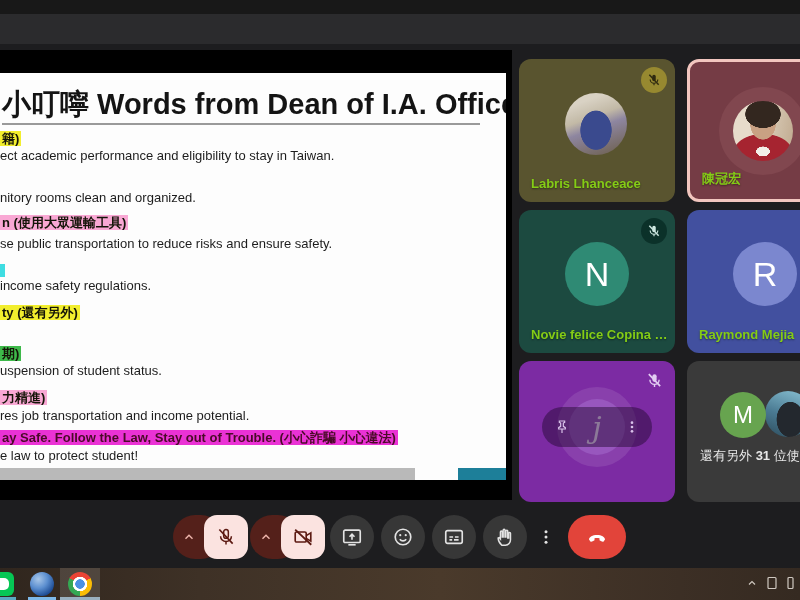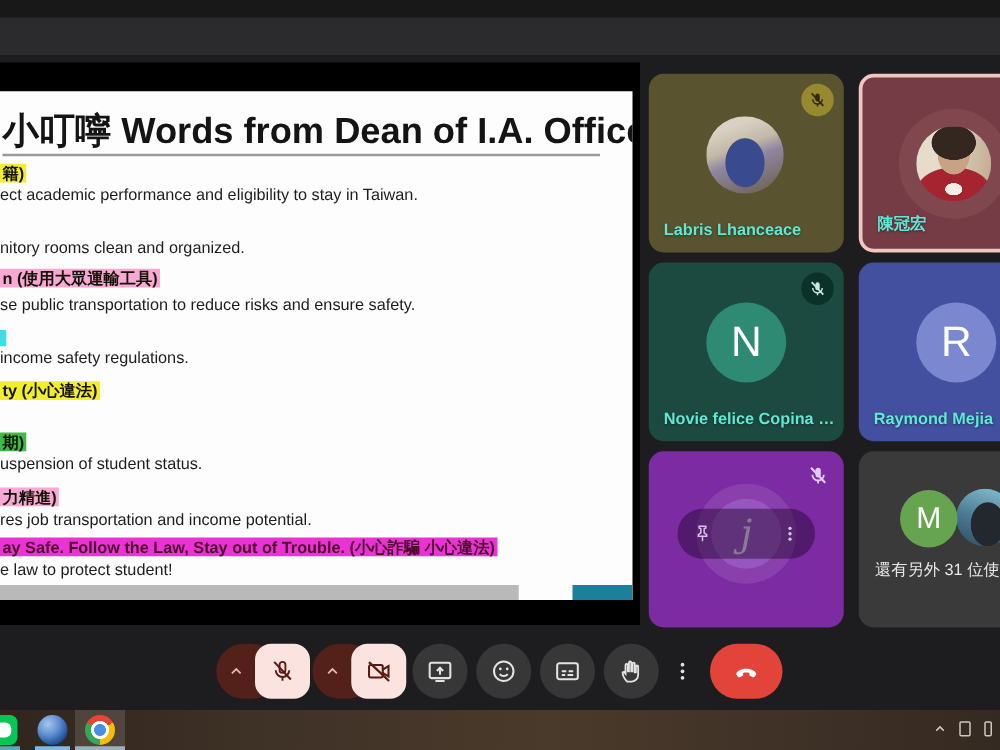--- a/index.html
+++ b/index.html
@@ -21,21 +21,21 @@
   .hl-yellow    { background:#f2ee2e; }
   .hl-cyan      { background:#f9a8d4; }
   .hl-green     { background:#3eb94a; }
   .hl-magenta   { background:#ea32d5; color:#4a0a28; }
   .frag         { position:absolute; left:0; width:5px; height:13px; background:#3fdde2; }
   .bar-gray     { position:absolute; left:0; top:395px; width:415px; height:12px; background:#b9b9b9; }
   .bar-teal     { position:absolute; left:458px; top:395px; width:48px; height:13px; background:#1d7f99; }
 
   
   .tile { position:absolute; width:156px; height:143px; border-radius:12px; overflow:hidden; }
-  .tile .name { position:absolute; left:12px; bottom:11px; font-size:13px; font-weight:700; color:#5eead4; text-shadow:0 1px 2px rgba(0,0,0,.45); white-space:nowrap; }
+  .tile .name { position:absolute; left:12px; bottom:11px; font-size:13px; font-weight:700; color:#84cc16; text-shadow:0 1px 2px rgba(0,0,0,.45); white-space:nowrap; }
   .t-labris { left:519px; top:59px;  background:#59542f; }
   .t-chen   { left:687px; top:59px;  background:#753c45; border:3px solid #f2c6bf; }
   .t-novie  { left:519px; top:210px; background:#1c4a40; }
   .t-ray    { left:687px; top:210px; background:#42509f; }
   .t-janna  { left:519px; top:361px; background:#7c2ba3; height:141px; }
   .t-more   { left:687px; top:361px; background:#3a3a3a; height:141px; }
 
   .avatar-photo { position:absolute; border-radius:50%; }
   .av-labris { left:46px; top:34px; width:62px; height:62px;
     background:
@@ -68,21 +68,21 @@
              background:rgba(28,6,42,.45); display:flex; align-items:center; justify-content:space-between; padding:0 12px; }
 
   
   .av-m    { position:absolute; left:33px; top:31px; width:46px; height:46px; border-radius:50%; background:#67a44f;
              display:flex; align-items:center; justify-content:center; font-size:24px; color:#fff; z-index:2; }
   .av-photo2 { position:absolute; left:78px; top:30px; width:46px; height:46px; border-radius:50%; z-index:1;
     background:
       radial-gradient(ellipse 14px 18px at 55% 62%, #23282e 96%, transparent),
       linear-gradient(200deg,#7fb6c9 10%,#4a7a92 55%,#2e4e5e 100%); }
   .more-label { position:absolute; left:13px; top:86px; font-size:13px; color:#e8e8e8; white-space:nowrap; }
-  .more-label b { font-weight:400; }
+  .more-label b { font-weight:700; }
 
   
   .ctrl { position:absolute; display:flex; align-items:center; justify-content:center; }
   .chev-pill { top:515px; width:50px; height:44px; border-radius:22px; background:#54201a; justify-content:flex-start; padding-left:9px; }
   .mute-btn  { top:515px; width:44px; height:44px; border-radius:13px; background:#fbe3e0; }
   .round-btn { top:515px; width:44px; height:44px; border-radius:50%; background:#373737; }
   .dots-btn  { top:515px; width:26px; height:44px; background:transparent; }
   .end-btn   { top:515px; width:58px; height:44px; border-radius:22px; background:#e2443a; }
   .c1{left:173px}.c2{left:204px}.c3{left:250px}.c4{left:281px}.c5{left:330px}.c6{left:381px}.c7{left:432px}.c8{left:483px}.c9{left:533px}.c10{left:568px}
 
@@ -119,21 +119,21 @@
       <div class="slide-title">小叮嚀 Words from Dean of I.A. Office</div>
       <div class="title-rule"></div>
 
       <div class="ln" style="top:58px"><span class="hl hl-yellow">籍)</span></div>
       <div class="ln" style="top:75px"><span>ect academic performance and eligibility to stay in Taiwan.</span></div>
       <div class="ln" style="top:117px"><span>nitory rooms clean and organized.</span></div>
       <div class="ln" style="top:142px"><span class="hl hl-cyan">n (使用大眾運輸工具)</span></div>
       <div class="ln" style="top:163px"><span>se public transportation to reduce risks and ensure safety.</span></div>
       <div class="frag" style="top:191px"></div>
       <div class="ln" style="top:205px"><span>income safety regulations.</span></div>
-      <div class="ln" style="top:232px"><span class="hl hl-yellow">ty (小心違法)</span></div>
+      <div class="ln" style="top:232px"><span class="hl hl-yellow">ty (還有另外)</span></div>
       <div class="ln" style="top:273px"><span class="hl hl-green">期)</span></div>
       <div class="ln" style="top:290px"><span>uspension of student status.</span></div>
       <div class="ln" style="top:317px"><span class="hl hl-cyan">力精進)</span></div>
       <div class="ln" style="top:335px"><span>res job transportation and income potential.</span></div>
       <div class="ln" style="top:357px"><span class="hl hl-magenta">ay Safe. Follow the Law, Stay out of Trouble. (小心詐騙 小心違法)</span></div>
       <div class="ln" style="top:375px"><span>e law to protect student!</span></div>
 
       <div class="bar-gray"></div>
       <div class="bar-teal"></div>
     </div>

